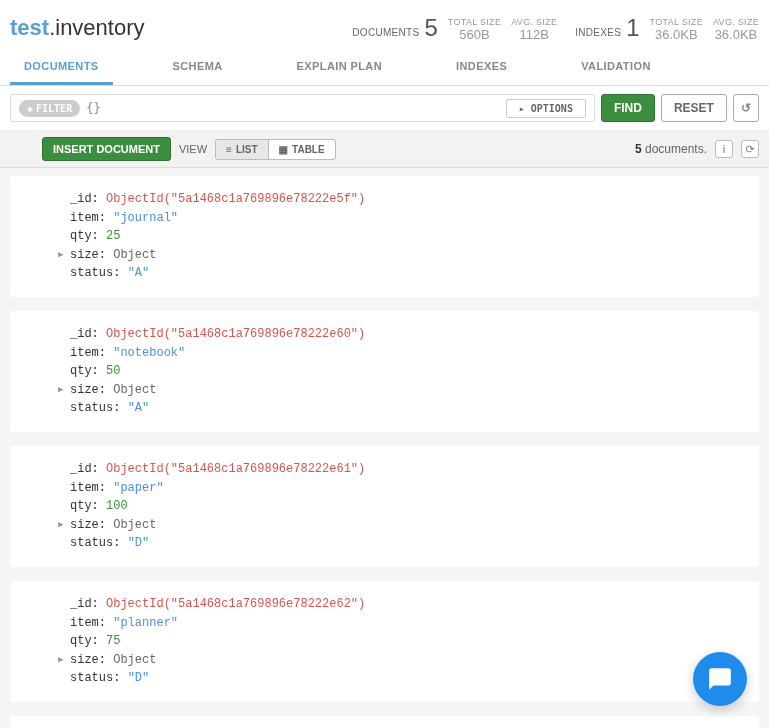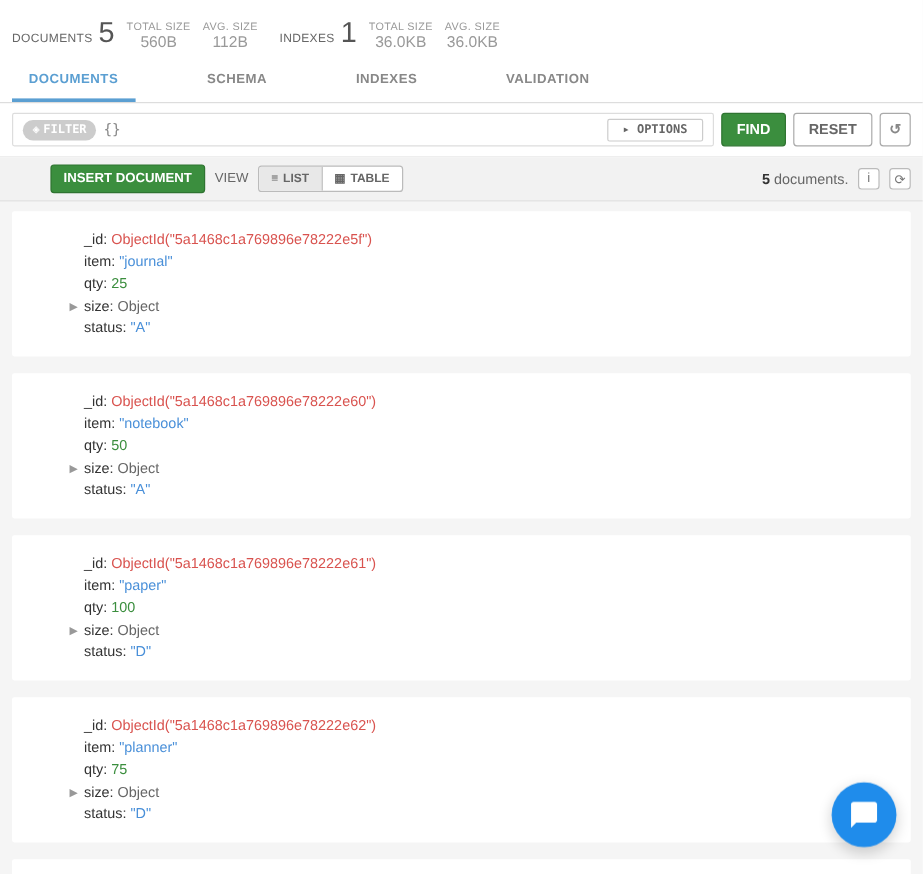--- a/index.html
+++ b/index.html
@@ -161,21 +161,21 @@
 .docs {
   background:#f5f5f5;
   padding: 8px 10px 10px 10px;
   min-height: 540px;
 }
 .doc {
   background:#fff;
   border-radius:2px;
   margin-bottom:14px;
   padding: 14px 10px 14px 60px;
-  font-family: Liberation Sans, sans-serif;
+  font-family: Liberation Mono, monospace;
   font-size: 12px;
   line-height: 1.55;
   position:relative;
 }
 .field { white-space: pre; }
 .key { color:#333; }
 .oid { color:#d9534f; }
 .str { color:#4a90d9; }
 .num { color:#3b8e3e; }
 .obj { color:#666; }
@@ -200,20 +200,23 @@
   justify-content:center;
   cursor:pointer;
   box-shadow: 0 4px 12px rgba(0,0,0,0.2);
 }
 .chat-fab svg { fill:#fff; }
 </style>
 </head>
 <body>
 
 <div class="header">
+  <div class="ns">
+    <span class="db">test</span><span class="coll">.<span>inventory</span></span>
+  </div>
   <div class="stats">
     <div class="stat-block">
       <div class="big">
         <span class="lbl">DOCUMENTS</span>
         <span class="val">5</span>
       </div>
       <div class="small">
           <span class="lbl">TOTAL SIZE</span>
           <span class="val">560B</span>
         </div>
@@ -235,20 +238,21 @@
           <span class="lbl">AVG. SIZE</span>
           <span class="val">36.0KB</span>
         </div>
     </div>
   </div>
 </div>
 
 <div class="tabs">
   <div class="tab active">DOCUMENTS</div>
   <div class="tab">SCHEMA</div>
+  <div class="tab">EXPLAIN PLAN</div>
   <div class="tab">INDEXES</div>
   <div class="tab">VALIDATION</div>
 </div>
 
 <div class="filterbar">
   <div class="filter-input">
     <span style="display:flex;align-items:center;gap:6px;">
       <span class="filter-pill">
           <span>◈</span>
           <span>FILTER</span>

